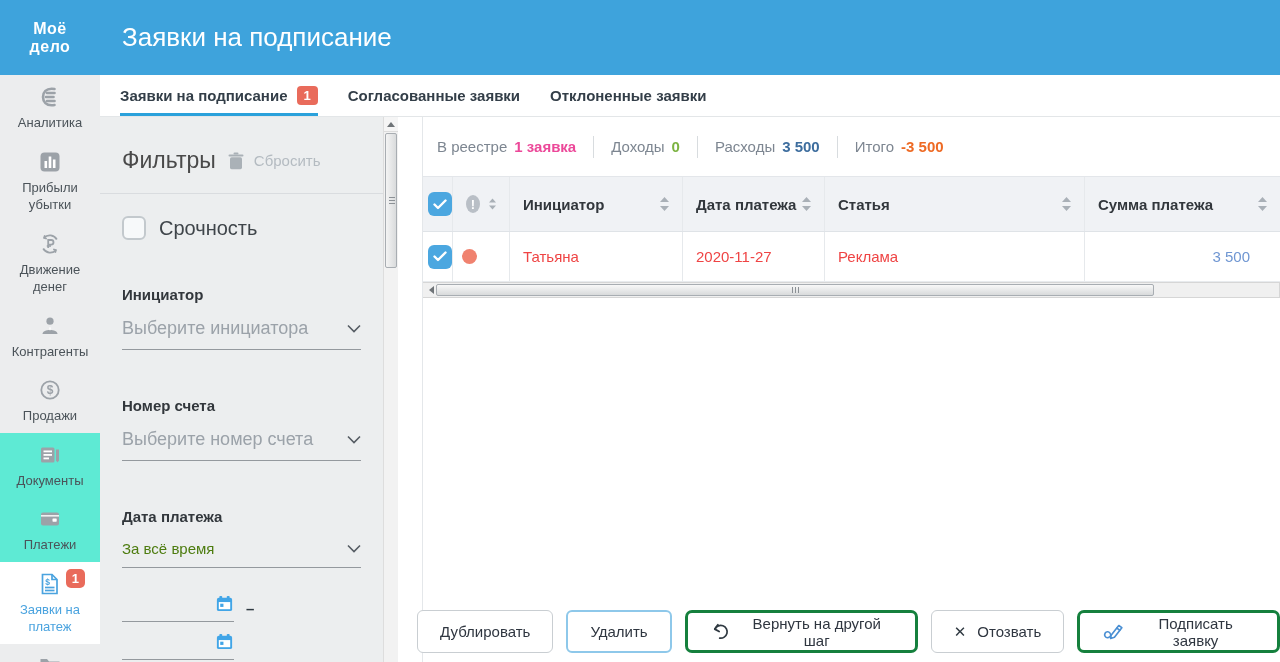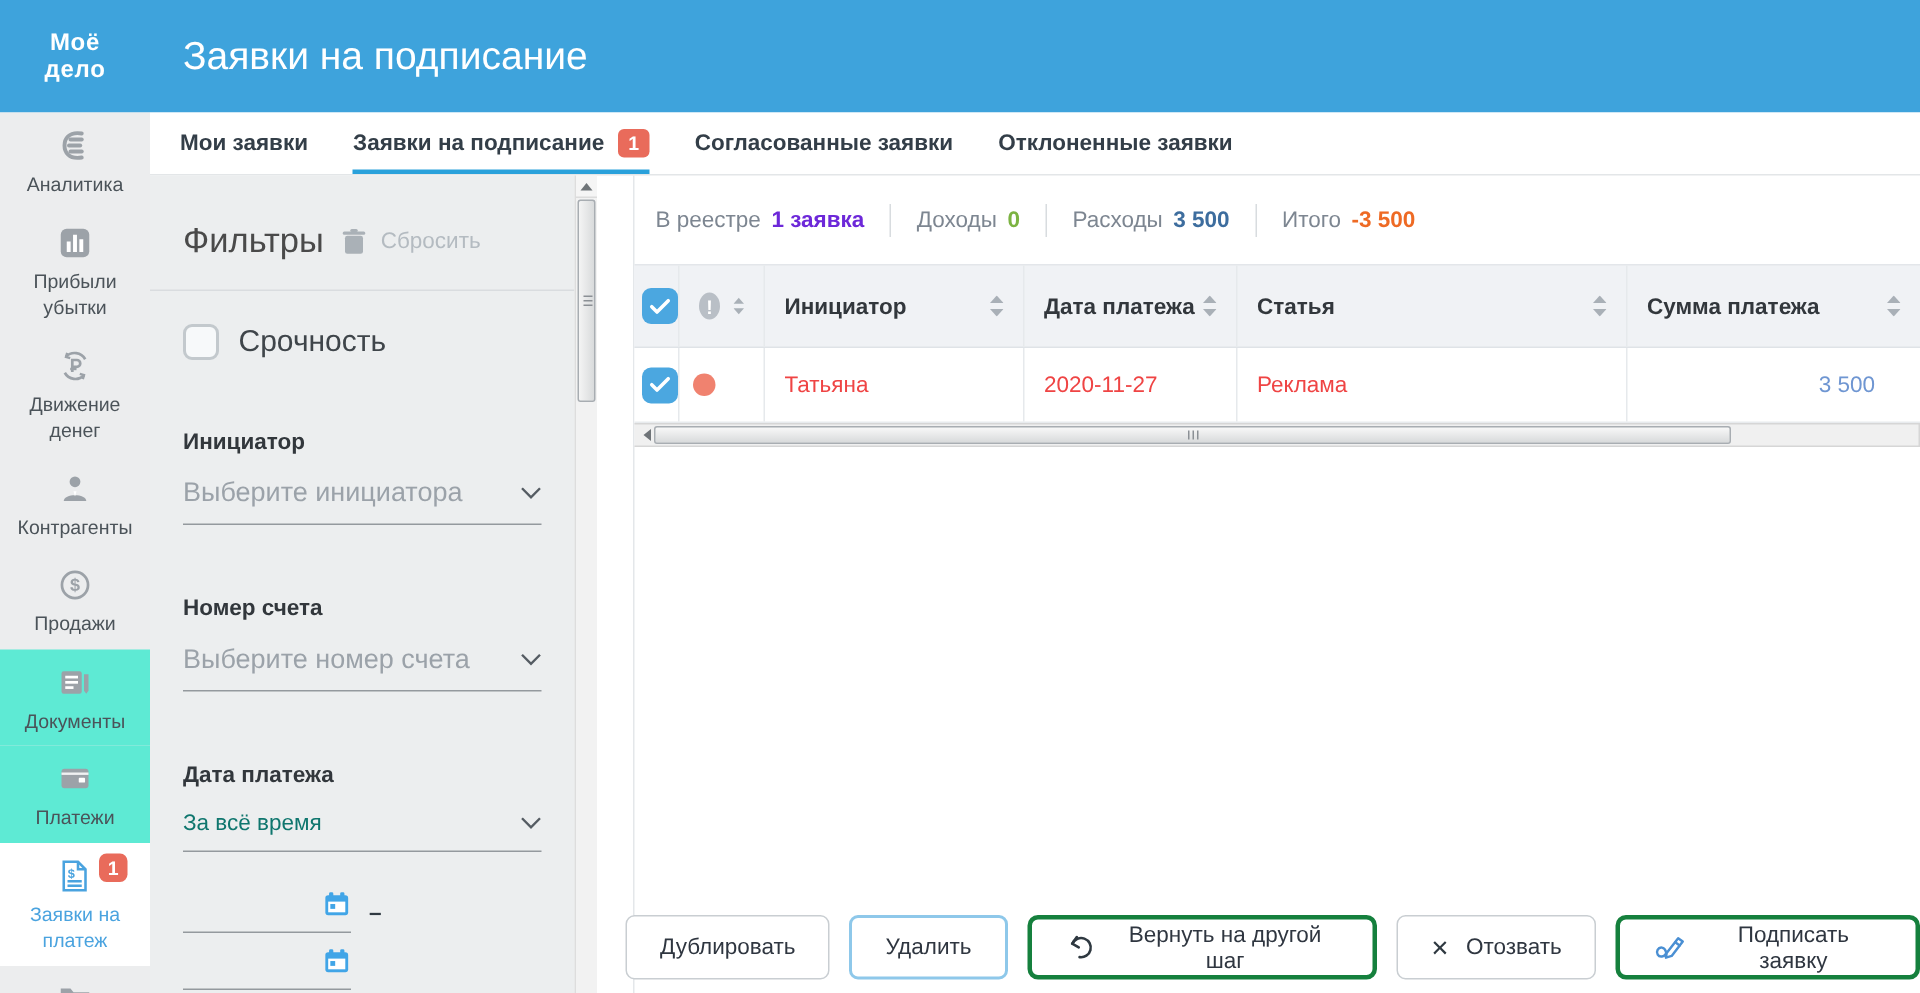--- a/index.html
+++ b/index.html
@@ -47,21 +47,21 @@
   .f-reset { display:flex; align-items:center; gap:8px; color:#B4BBC1; font-size:15px; cursor:pointer; }
   .f-body { padding:22px 22px 0; }
   .chk-row { display:flex; align-items:center; gap:13px; margin-bottom:46px; cursor:pointer; }
   .chk { width:24px; height:24px; border:2px solid #C3C9CD; border-radius:6px; background:#F7F9FA; }
   .chk-lbl { font-size:20px; color:#3F454A; }
   .f-sec { margin-bottom:47px; }
   .f-lbl { font-size:15px; font-weight:bold; color:#32373C; margin-bottom:15px; }
   .f-select { display:flex; align-items:center; justify-content:space-between;
               border-bottom:1px solid #94999E; padding-bottom:10px; cursor:pointer; }
   .f-select .ph { font-size:18px; color:#9BA2A9; }
-  .f-select .val { font-size:15px; color:#0f766e; }
+  .f-select .val { font-size:15px; color:#4d7c0f; }
   .date-row { display:flex; align-items:center; gap:12px; margin-bottom:11px; }
   .date-field { width:112px; border-bottom:1px solid #94999E; height:27px; position:relative; cursor:text; }
   .date-field .cal { position:absolute; right:0; bottom:4px; }
   .dash { color:#2F3941; font-weight:bold; font-size:15px; }
 
   
   .vscroll { width:15px; flex:none; background:#F2F2F2; border-left:1px solid #DDDDDD; position:relative; }
   .vs-btn { height:15px; background:#F5F5F5; border-bottom:1px solid #DCDCDC;
             display:flex; align-items:center; justify-content:center; }
   .tri-up { width:0; height:0; border-left:4px solid transparent; border-right:4px solid transparent;
@@ -71,21 +71,21 @@
               border-radius:2px; }
   .vs-grip { position:absolute; top:50%; left:2px; width:6px; height:1px; background:#8B9095;
              box-shadow:0 3px #8B9095, 0 -3px #8B9095; margin-top:-1px; margin-left:1px; }
 
   
   .panel { flex:1; min-width:0; margin-left:24px; border-left:1px solid #E4E7EA;
            display:flex; flex-direction:column;justify-content:center; }
   .summary { height:59px; display:flex; align-items:center; padding-left:14px; font-size:15px; }
   .sum-item { display:flex; gap:7px; align-items:center; }
   .sum-lbl { color:#7D8691; }
-  .sum-val { font-weight:bold; color:#6d28d9; }
+  .sum-val { font-weight:bold; color:#ec4899; }
   .sum-val.green { color:#7CB342; }
   .sum-val.blue { color:#3D6D9E; }
   .sum-val.orange { color:#EE6A24; }
   .sum-div { width:1px; height:22px; background:#D8DCDF; margin:0 17px; }
 
   
   .thead { height:56px; background:#F0F2F5; border-top:1px solid #E3E6EA; border-bottom:1px solid #DFE3E7;
            display:flex; }
   .trow { height:50px; background:#fff; border-bottom:1px solid #E8EBEE; display:flex; }
   .c0 { width:30px; } .c1 { width:57px; } .c2 { width:173px; } .c3 { width:142px; }
@@ -241,23 +241,20 @@
           <path d="M2.5 5 h6.5 l2 2.5 h10.5 v11 a1.5 1.5 0 0 1 -1.5 1.5 h-16 a1.5 1.5 0 0 1 -1.5 -1.5 z"></path>
         </svg>
       </span>
 
     </div>
   </div>
 
   <div class="main-col">
 
     <div class="tabbar">
-      <div class="tab">
-        <span>Мои заявки</span>
-      </div>
       <div class="tab active">
         <span>Заявки на подписание</span>
         <span class="tab-badge">1</span>
       </div>
       <div class="tab">
         <span>Согласованные заявки</span>
       </div>
       <div class="tab">
         <span>Отклоненные заявки</span>
       </div>

